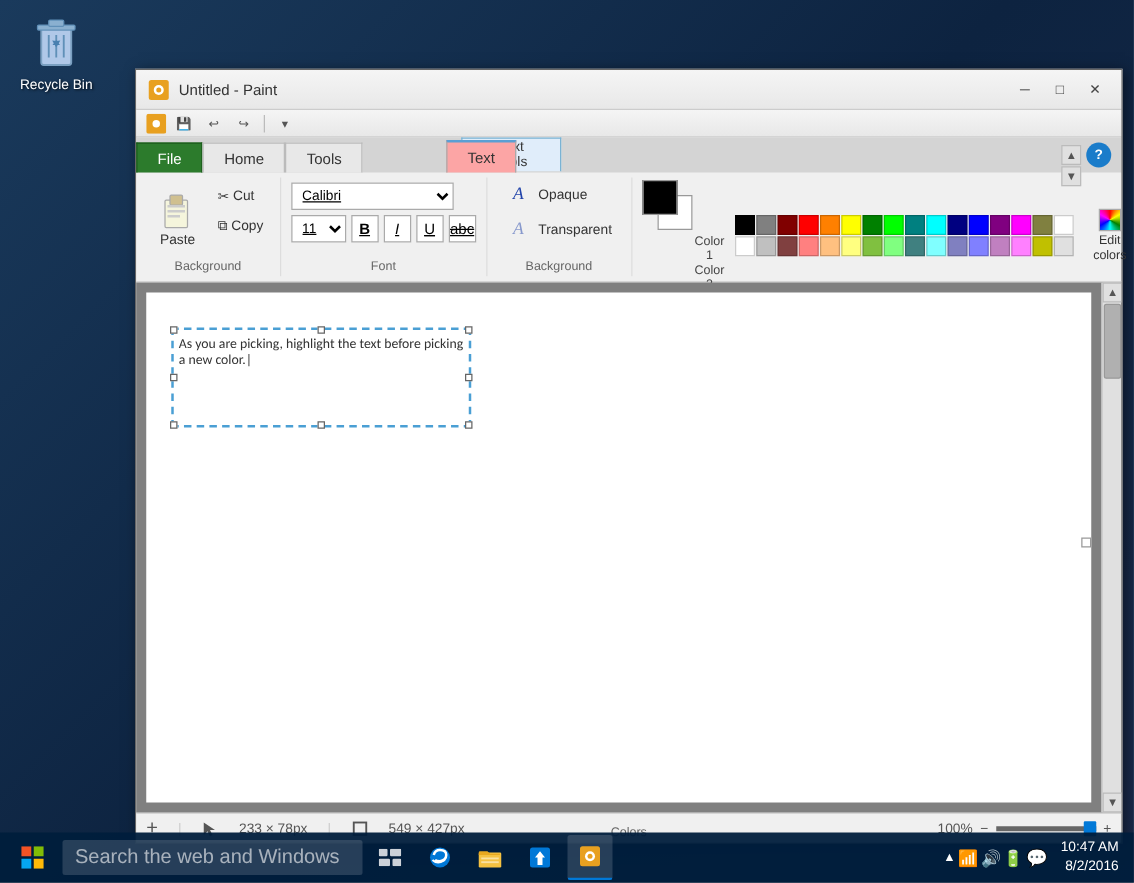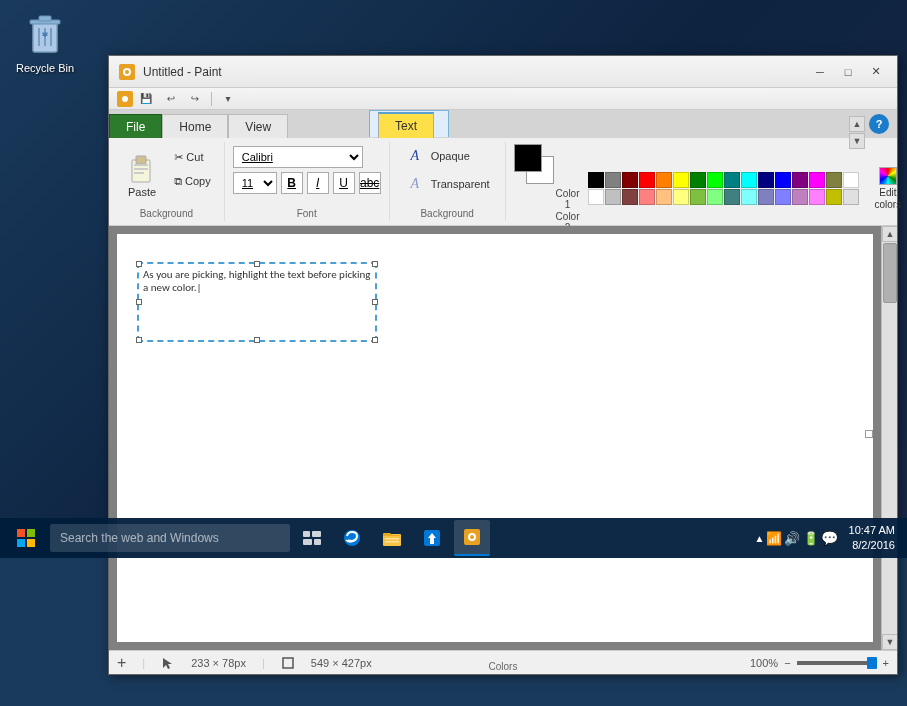--- a/index.html
+++ b/index.html
@@ -1,21 +1,21 @@
 <!DOCTYPE html>
 <html><head>
   <meta charset="utf-8">
   <style>
     * { margin: 0; padding: 0; box-sizing: border-box; }
     body { width: 907px; height: 706px; overflow: hidden; font-family: 'Segoe UI', sans-serif; font-size: 12px; background: #1a3a5c; }
 
     
     .desktop {
       width: 907px;
-      height: 558px;
+      height: 706px;
       background: linear-gradient(135deg, #1a3a5c 0%, #0d2340 50%, #1a2a4a 100%);
       position: relative;
     }
 
     
     .recycle-bin {
       position: absolute;
       top: 10px;
       left: 10px;
       display: flex;
@@ -155,23 +155,23 @@
       border-bottom: none;
       padding: 1px 20px;
       position: absolute;
       top: 0;
       left: 260px;
       width: 80px;
       text-align: center;
       font-size: 11px;
     }
     .tab.text-tab {
-      background: #fde047;
-      position: absolute;
-      left: 269px;
+      background: #fca5a5;
+      position: absolute;
+      left: 248px;
       bottom: 0;
       border-top: 2px solid #5a9fd4;
     }
 
     
     .ribbon {
       height: 88px;
       background: #f0f0f0;
       border-bottom: 1px solid #ccc;
       display: flex;
@@ -528,21 +528,21 @@
       height: 18px;
     }
     .taskbar-search {
       flex: 0 0 240px;
       height: 28px;
       background: rgba(255,255,255,0.15);
       border: none;
       border-radius: 2px;
       color: rgba(255,255,255,0.7);
       padding: 12px 10px;
-      font-size: 12px;
+      font-size: 16px;
     }
     .taskbar-search::placeholder { color: rgba(255,255,255,0.6); }
     .taskbar-icon {
       width: 36px;
       height: 36px;
       display: flex;
       align-items: center;
       justify-content: center;
       cursor: pointer;
       font-size: 18px;
@@ -658,21 +658,21 @@
 
       <div class="text-tools-label">Text Tools</div>
 
       <div class="tab file">
         <span>File</span>
       </div>
       <div class="tab">
         <span>Home</span>
       </div>
       <div class="tab">
-        <span>View</span>
+        <span>Tools</span>
       </div>
       <div class="tab active text-tab">
         <span>Text</span>
       </div>
 
       <div class="help-btn" style="position:absolute;right:8px;top:4px;">?</div>
 
       <div style="position:absolute;right:32px;top:6px;display:flex;flex-direction:column;gap:1px;">
         <div class="scroll-arrow">▲</div>
         <div class="scroll-arrow">▼</div>

